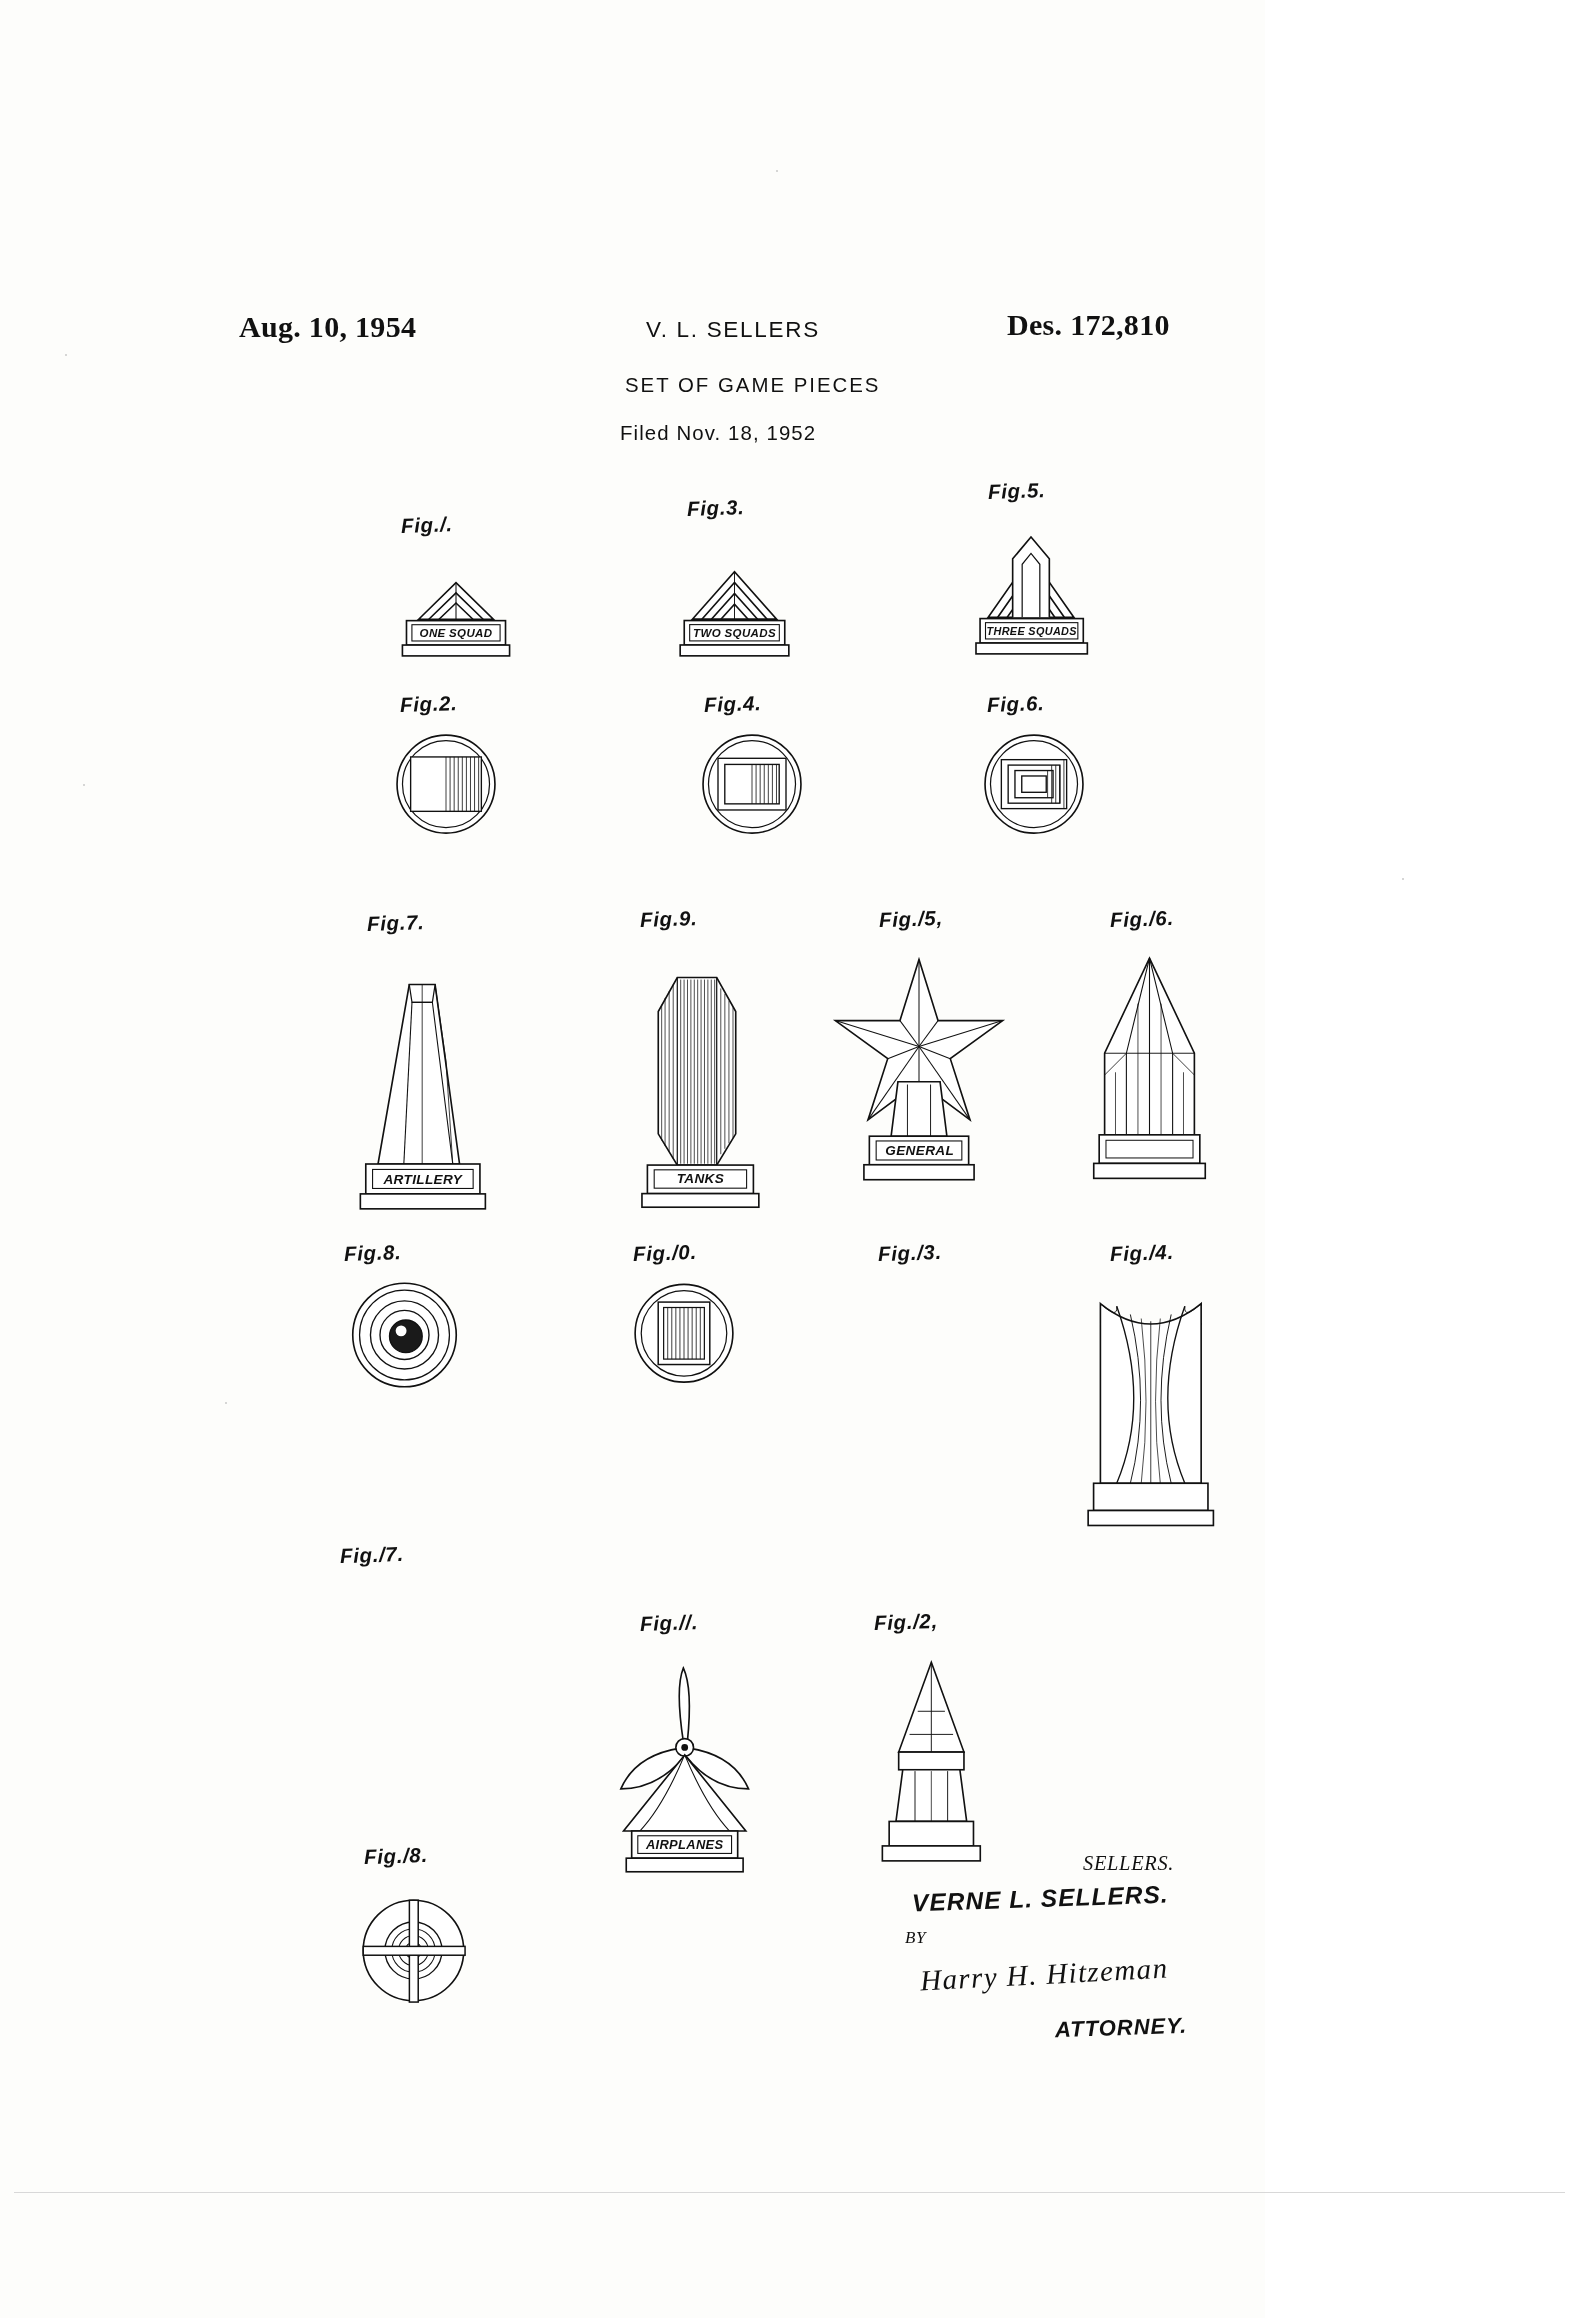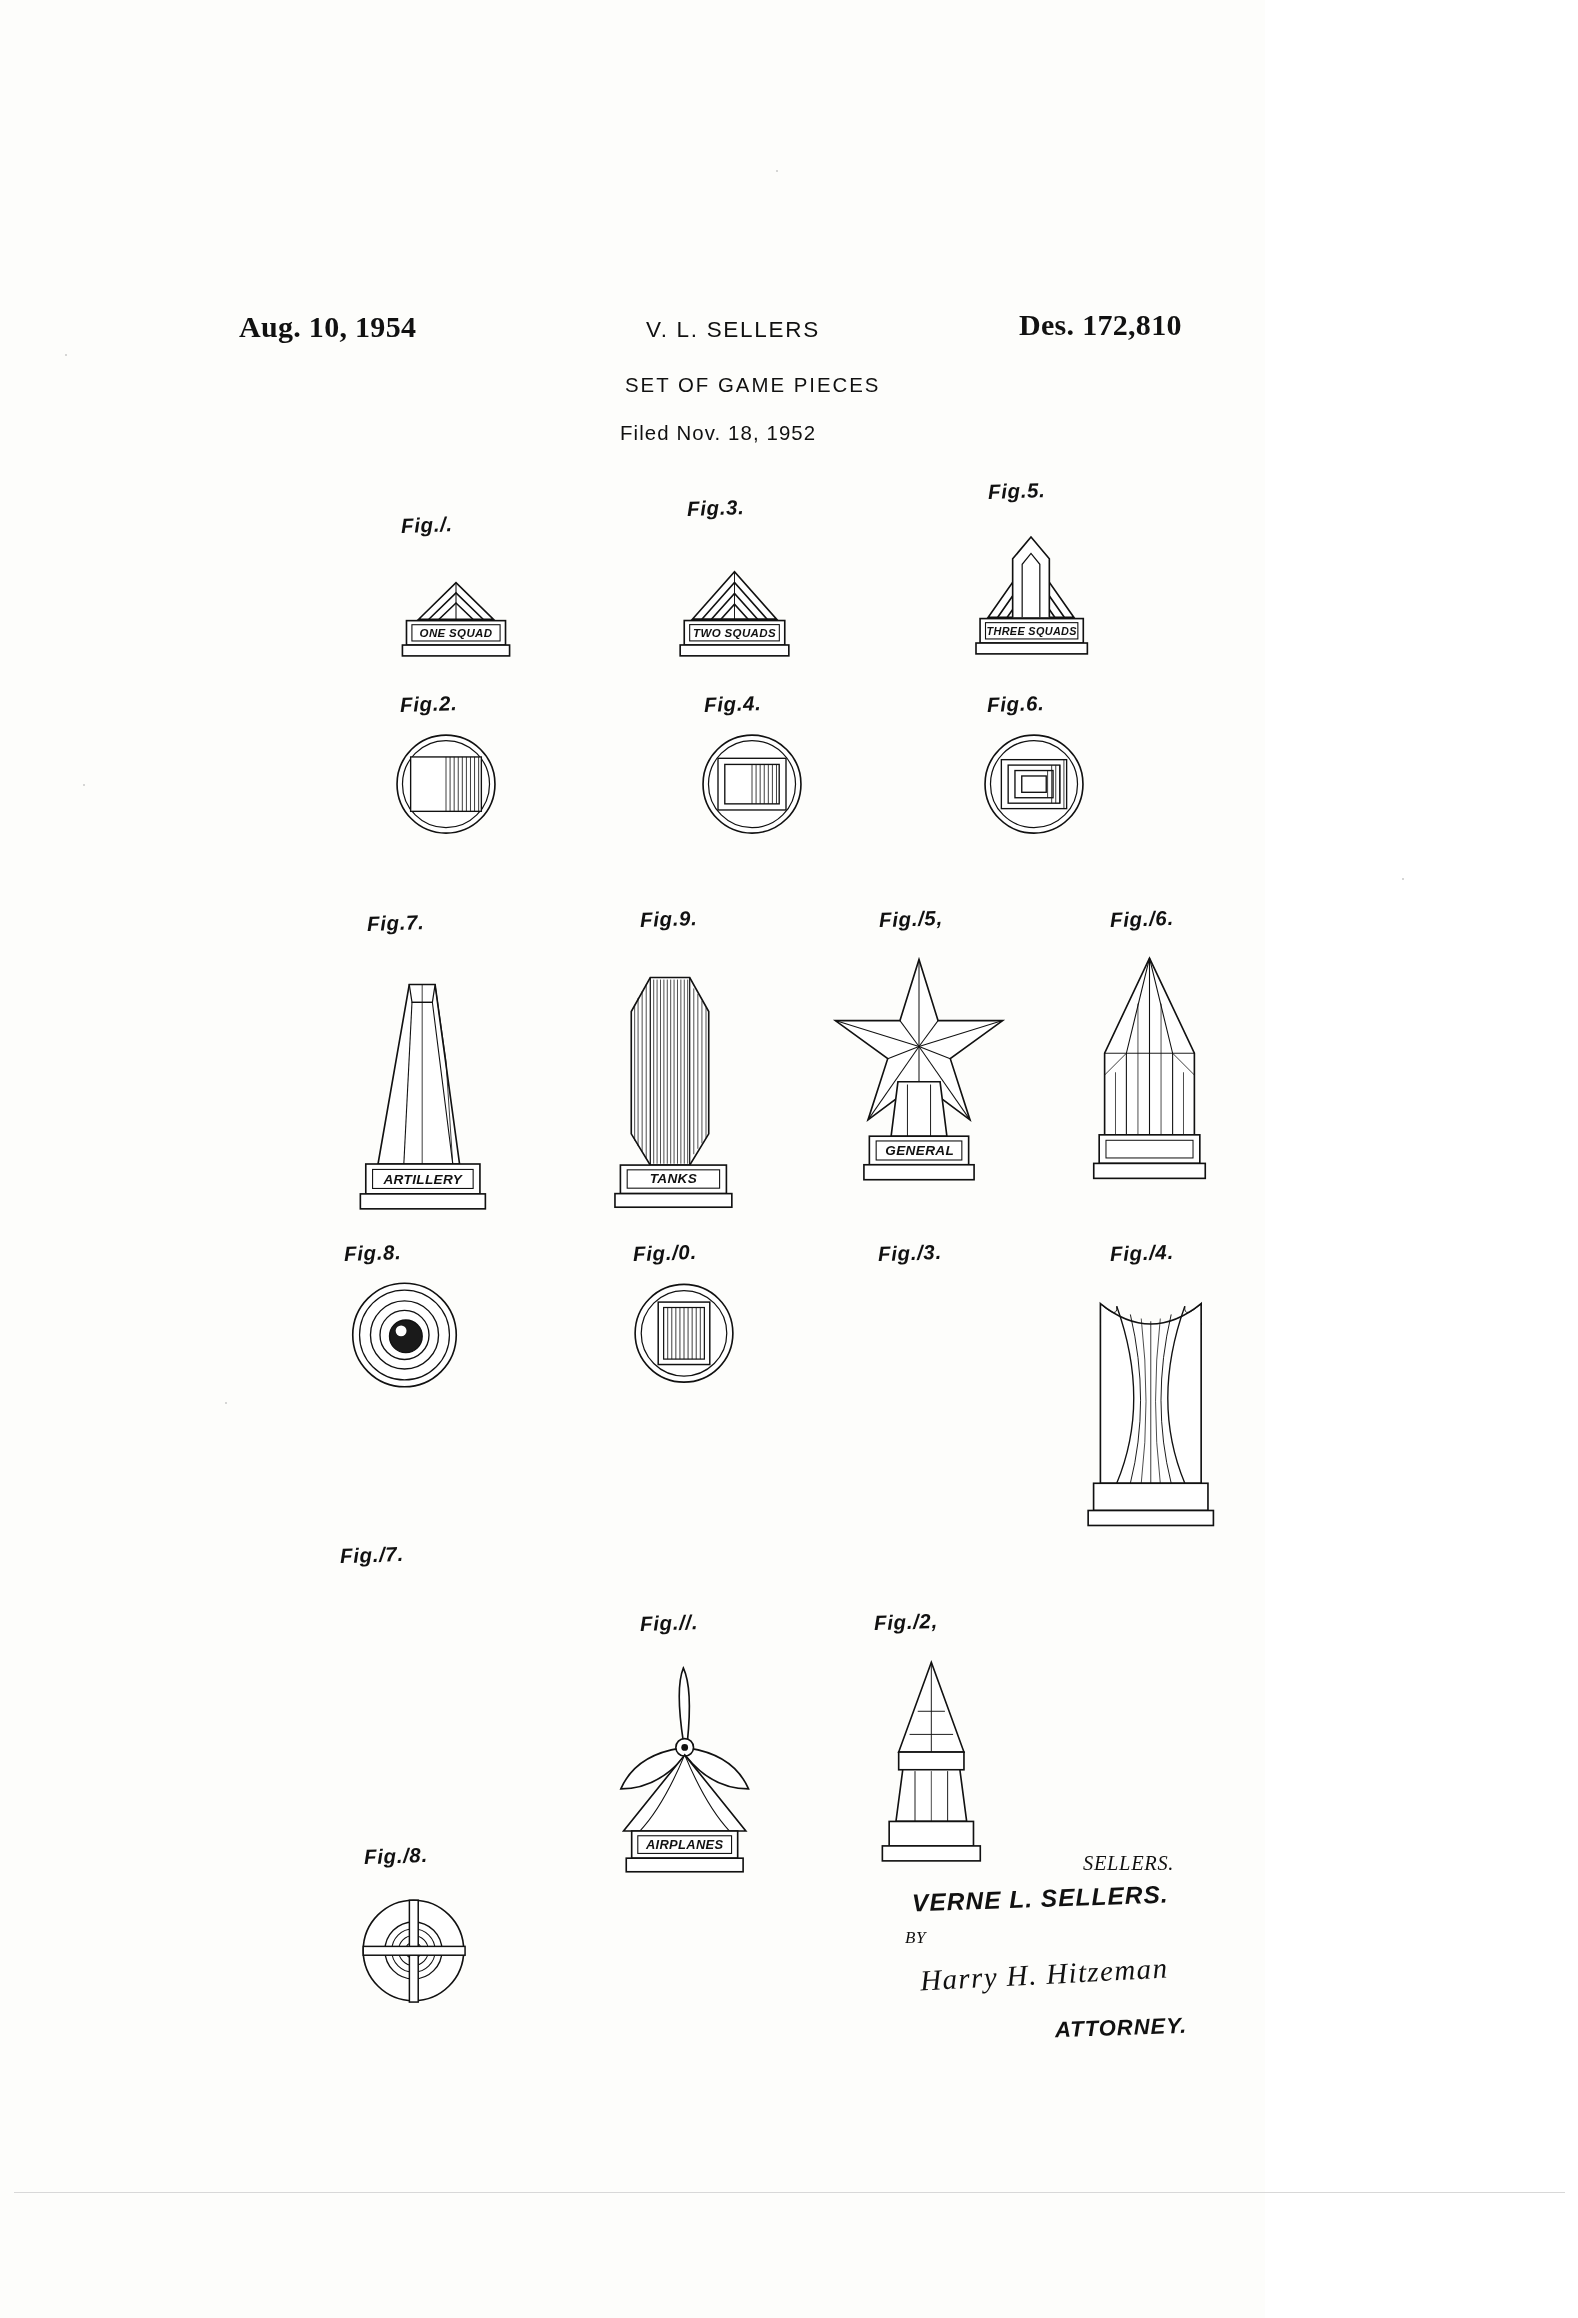--- a/index.html
+++ b/index.html
@@ -39,21 +39,20 @@
     font-size: 22.5px;
     letter-spacing: 1.7px;
   }
   .hdr-patno {
     position: absolute;
     left: 1007px; top: 308px;
     font-family: "Liberation Serif", serif;
     font-weight: bold;
     font-size: 30px;
     letter-spacing: 0.3px;
-    margin-left: 12px;
   }
   .hdr-title {
     position: absolute;
     left: 625px; top: 374px;
     font-family: "Liberation Sans", sans-serif;
     font-size: 20.4px;
     letter-spacing: 2px;
   }
   .hdr-filed {
     position: absolute;
@@ -302,21 +301,21 @@
         <circle cx="105" cy="82" r="66" stroke-width="1.8" fill="#fff"></circle>
         <circle cx="105" cy="82" r="50" stroke-width="2" fill="#fff"></circle>
         <circle cx="105" cy="82" r="36" stroke-width="2" fill="#fff"></circle>
         <circle cx="107" cy="84" r="24" stroke-width="2" fill="#1a1a1a"></circle>
         <circle cx="100" cy="76" r="8" stroke="none" fill="#ffffff"></circle>
       </g>
     </svg>
   </div>
 
   <div class="figlbl" style="left:640px; top:908px;">Fig.9.</div>
-  <div class="fig" style="left:585px; top:949px;">
+  <div class="fig" style="left:612px; top:949px;">
     <svg width="170" height="265" viewBox="0 0 250 390">
       <g fill="none" stroke="#111" stroke-width="2.4">
 
         <path d="M96 42 L154 42 L182 92 L182 272 L154 318 L96 318 L68 272 L68 92 Z" fill="#fff"></path>
         <path d="M96 42 L96 318" stroke-width="1.8"></path>
         <path d="M154 42 L154 318" stroke-width="1.8"></path>
         <g stroke-width="1.1">
           <line x1="101" y1="45" x2="101" y2="316"></line>
           <line x1="106" y1="45" x2="106" y2="316"></line>
           <line x1="111" y1="45" x2="111" y2="316"></line>

